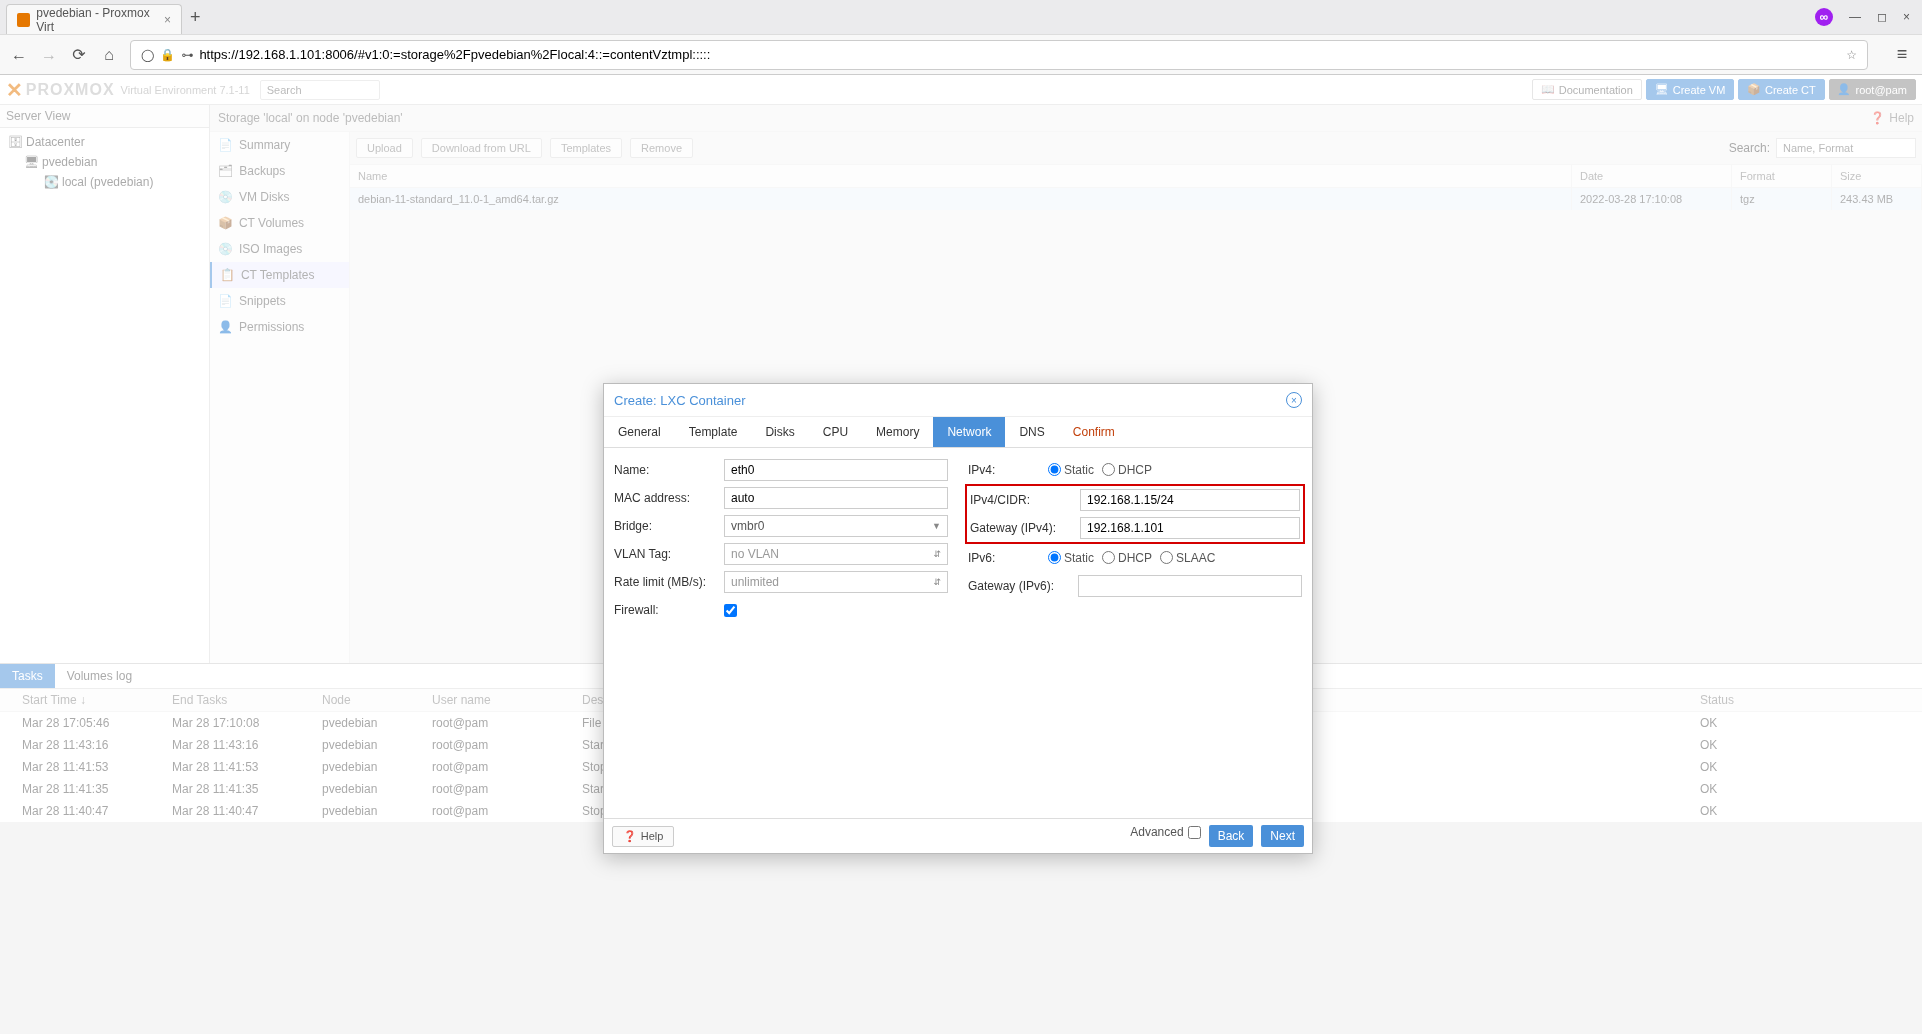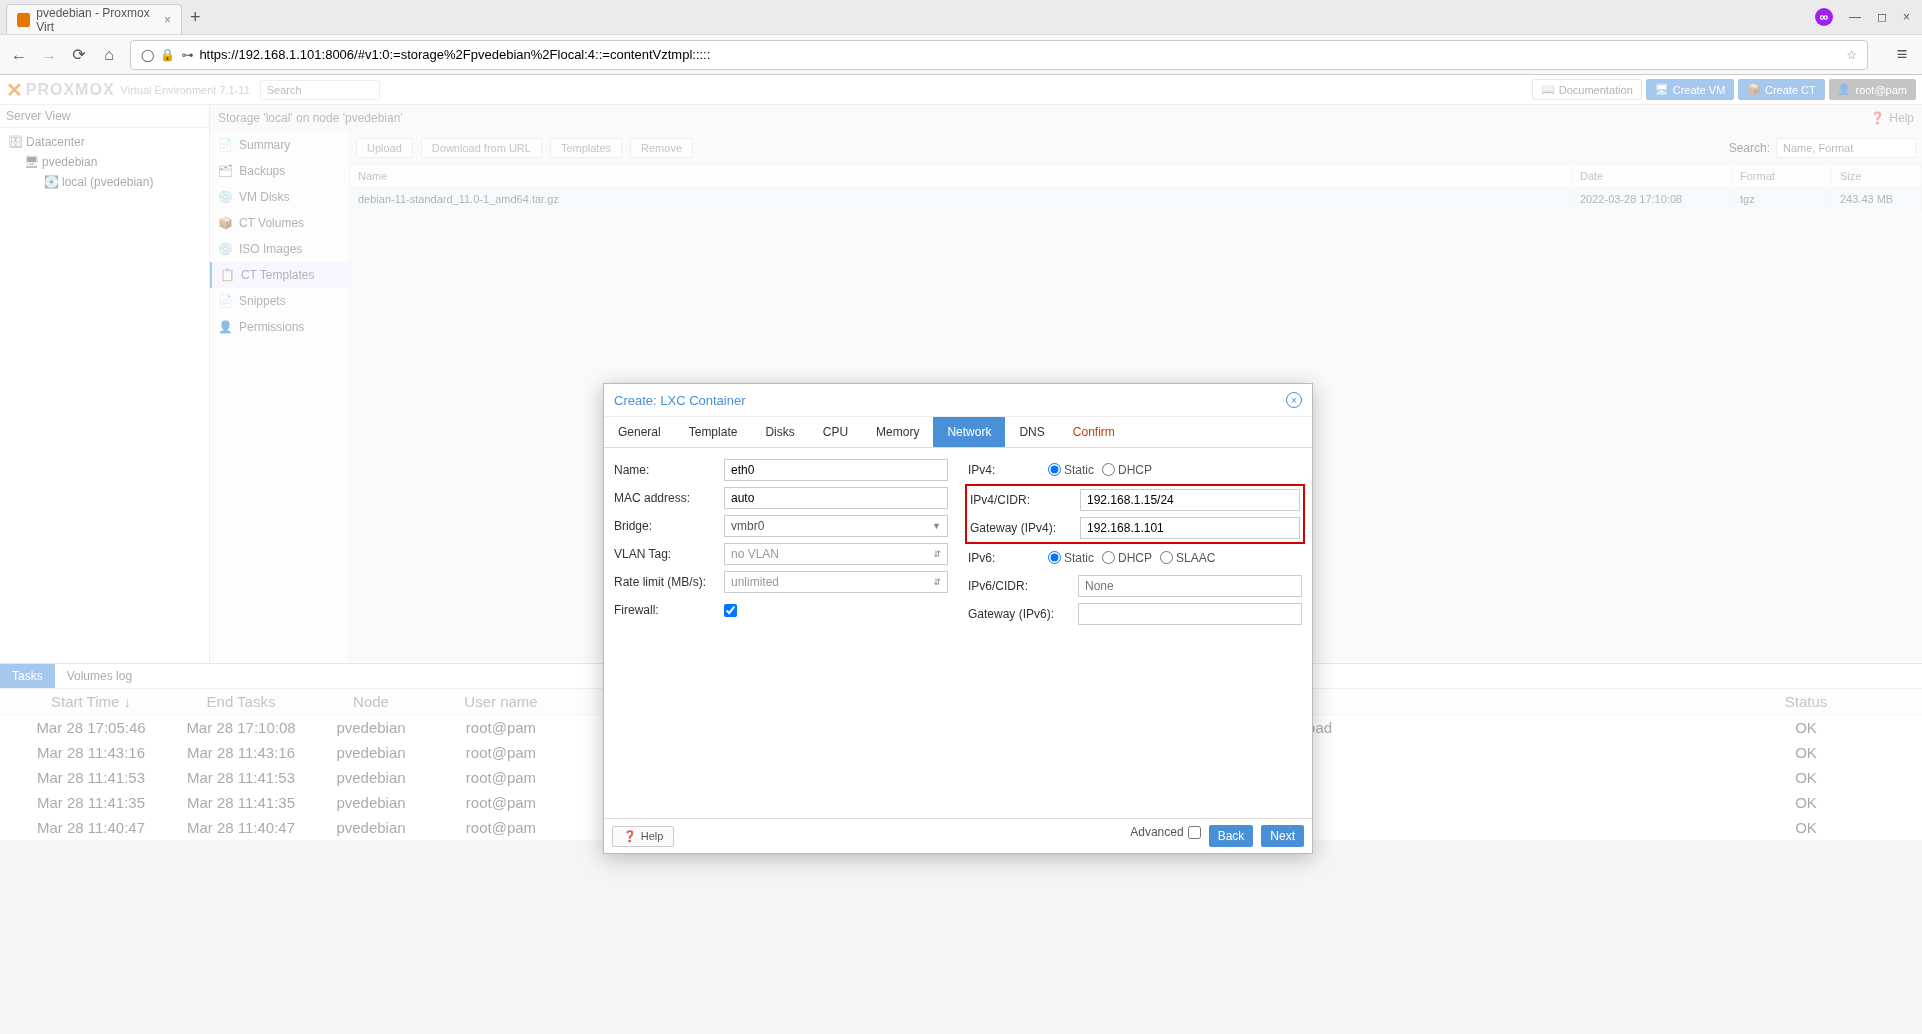--- a/index.html
+++ b/index.html
@@ -63,21 +63,21 @@
 .gh { padding: 5px 8px; color: #888; font-size: 11px; border-right: 1px solid #eee;}
 .grid-row { display: flex; background: #eef4fb; }
 .gc { padding: 5px 8px; font-size: 11px; color: #666; border-right: 1px solid #eee;}
 .col-name { flex: 1;} .col-date{ width: 160px;} .col-fmt{ width:100px;} .col-size{width:90px;}
 
 
 .tasks-panel { border-top: 1px solid #ccc; background: #fff; }
 .tasks-tabs { display: flex; border-bottom: 1px solid #ddd; }
 .tab-btn { padding: 5px 12px; font-size: 12px;}
 .tab-btn.active { background: #4a90d9; color: #fff;}
-.task-head, .task-row { display: flex; padding: 4px 16px; font-size: 15px; text-align: center;}
+.task-head, .task-row { display: flex; padding: 4px 22px; font-size: 12px;}
 .task-head { background: #fafafa; color: #888; border-bottom: 1px solid #eee;}
 .tc-start{width:150px;} .tc-end{width:150px;} .tc-node{width:110px;} .tc-user{width:150px;} .tc-desc{flex:1;} .tc-status{width:200px;}
 
 
 .overlay { position: absolute; inset: 0; background: rgba(255,255,255,0.5); }
 .modal { position: absolute; left: 603px; top: 308px; width: 710px; background: #fff; border: 1px solid #bbb; box-shadow: 0 4px 20px rgba(0,0,0,0.25); }
 .modal-head { background: #fff; padding: 8px 10px; color: #4a90d9; font-size: 13px; display: flex; align-items: center; border-bottom: 1px solid #eee;}
 .modal-close { margin-left: auto; color: #4a90d9; border: 1.5px solid #4a90d9; border-radius: 50%; width: 16px; height: 16px; font-size: 10px; display: flex; align-items: center; justify-content: center;}
 .modal-tabs { display: flex; border-bottom: 1px solid #ddd;}
 .mtab { padding: 8px 14px; font-size: 12px; color: #333;}
@@ -393,24 +393,20 @@
           <label class="radio">
               <input type="radio" style="">
               <span>DHCP</span>
             </label>
           <label class="radio">
               <input type="radio" style="">
               <span>SLAAC</span>
             </label>
         </div>
         <div class="frow">
-            <span class="flabel">IPv6/CIDR:</span>
-            <input class="finput" placeholder="None" style="">
-          </div>
-        <div class="frow">
             <span class="flabel">Gateway (IPv6):</span>
             <input class="finput" style="">
           </div>
       </div>
     </div>
     <div class="modal-foot">
       <div class="help-btn">
           <span>❓</span>
           <span>Help</span>
         </div>

